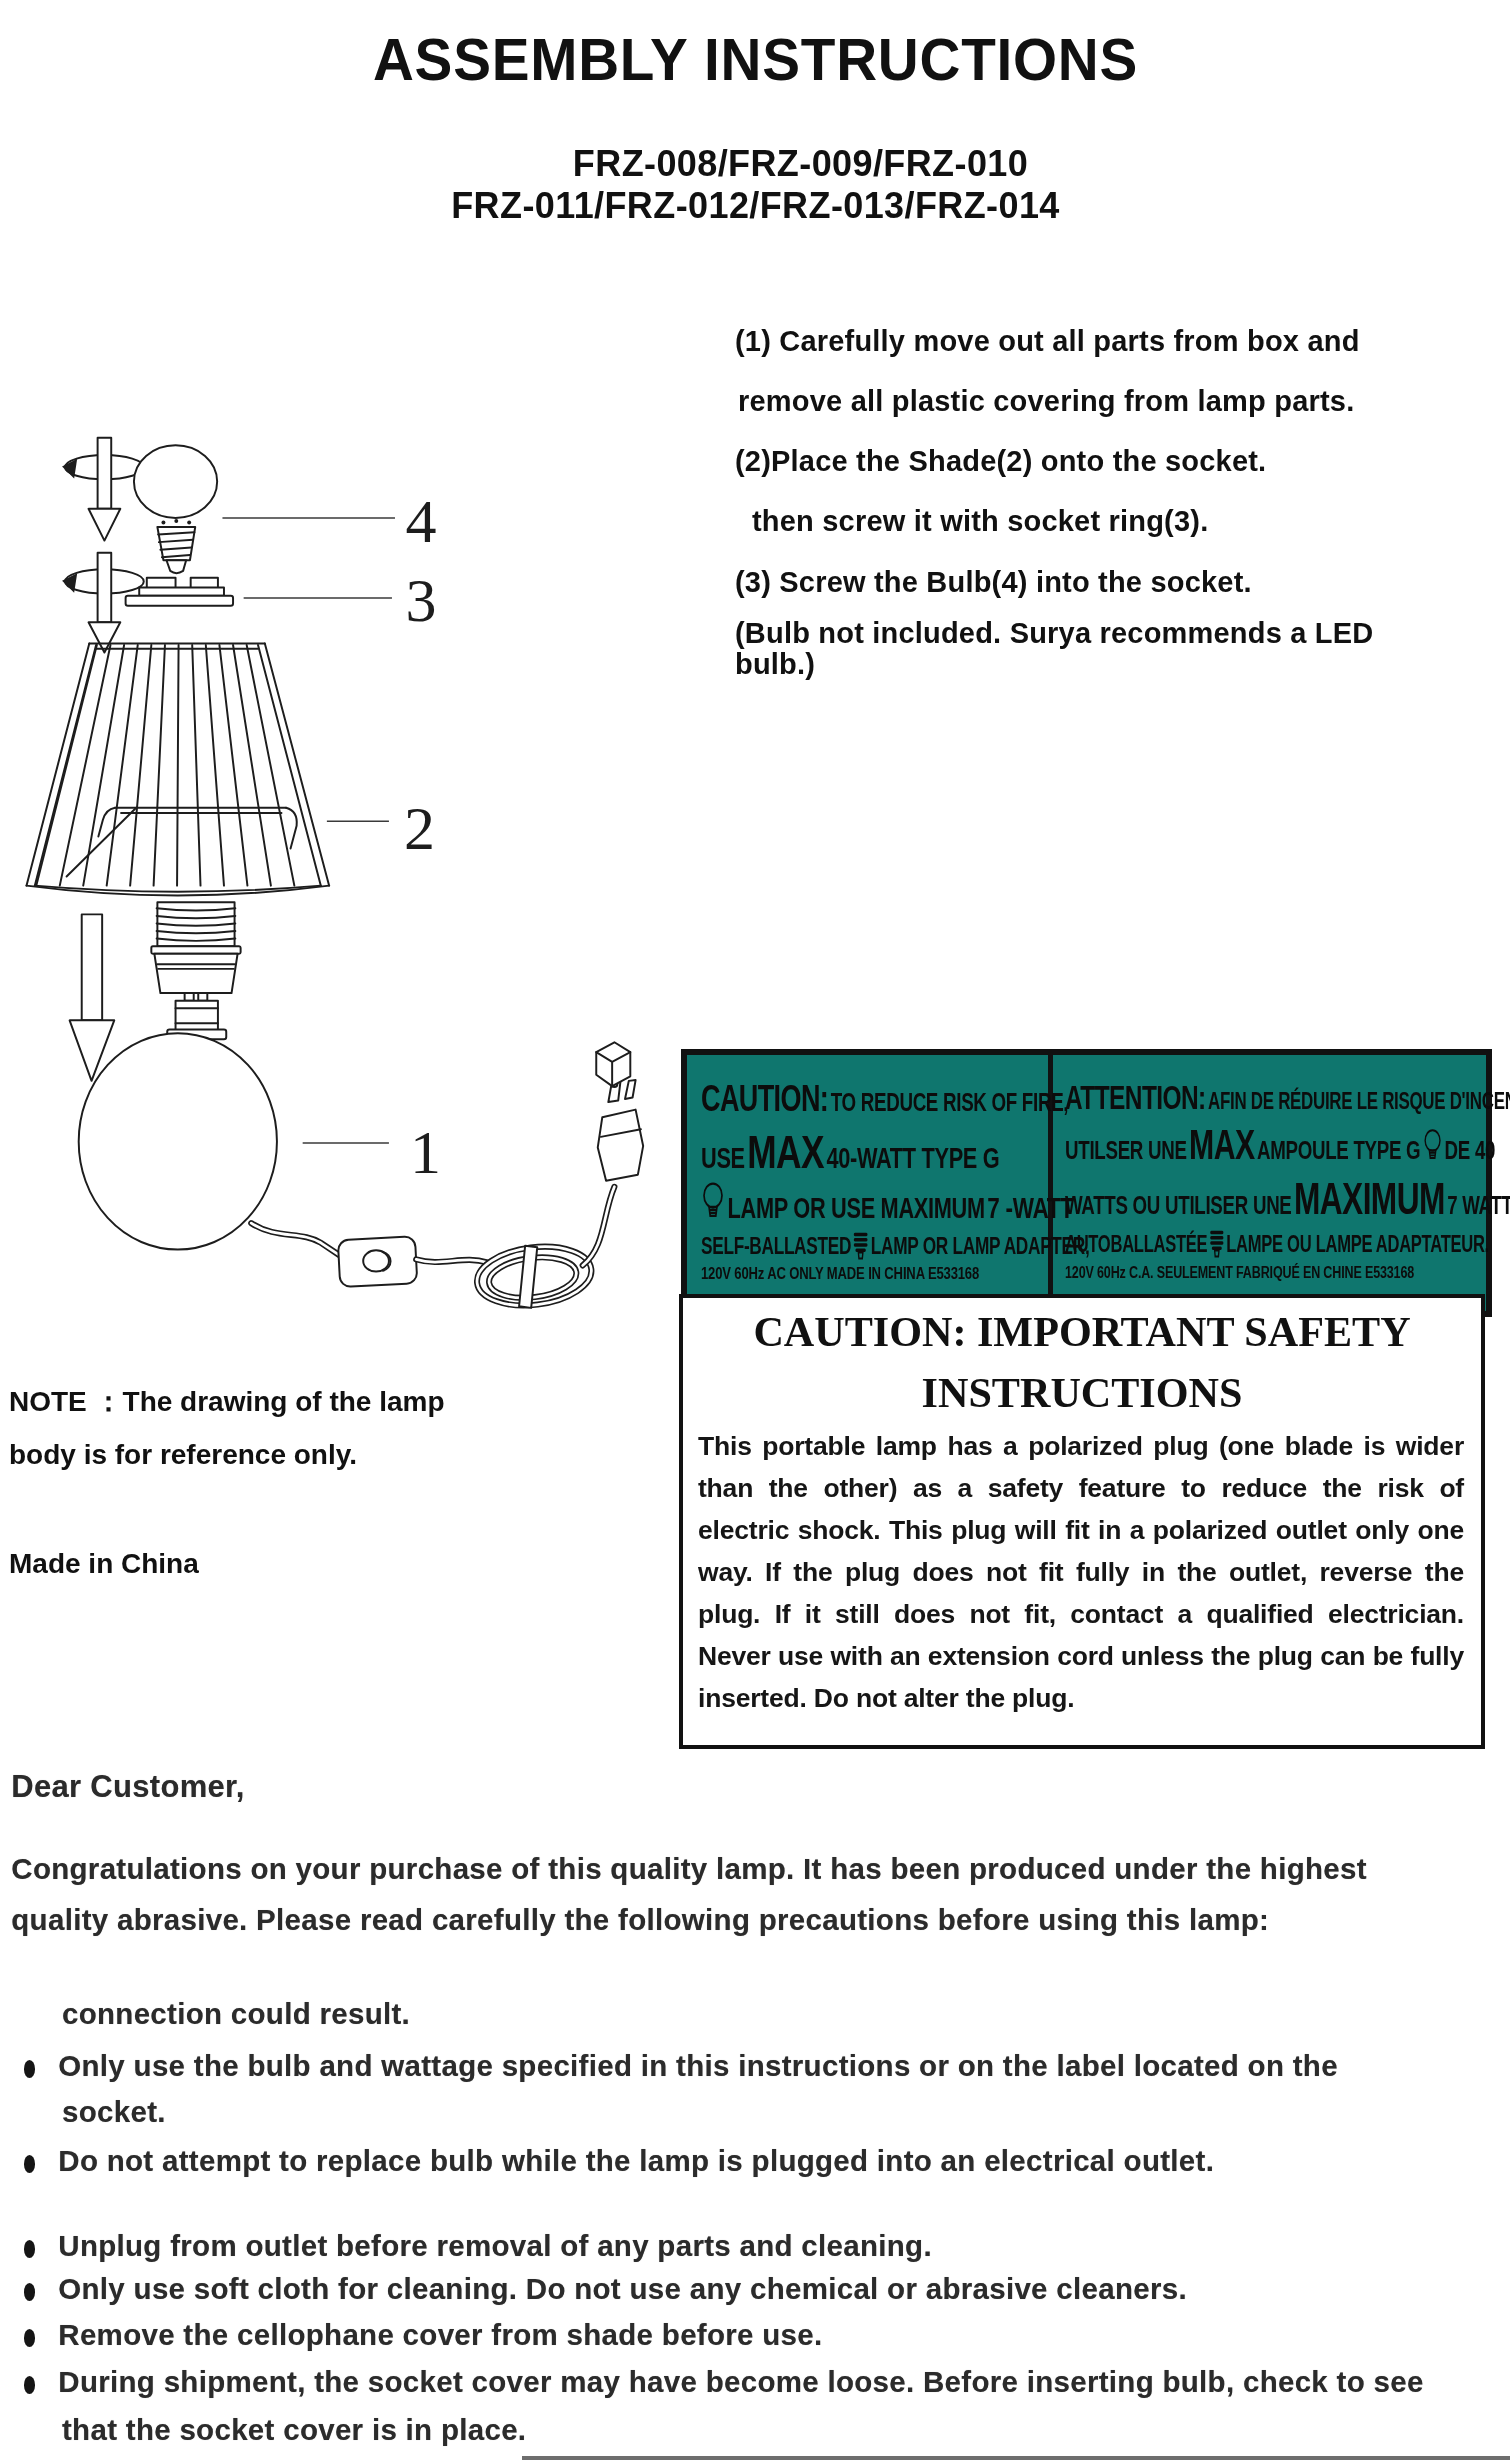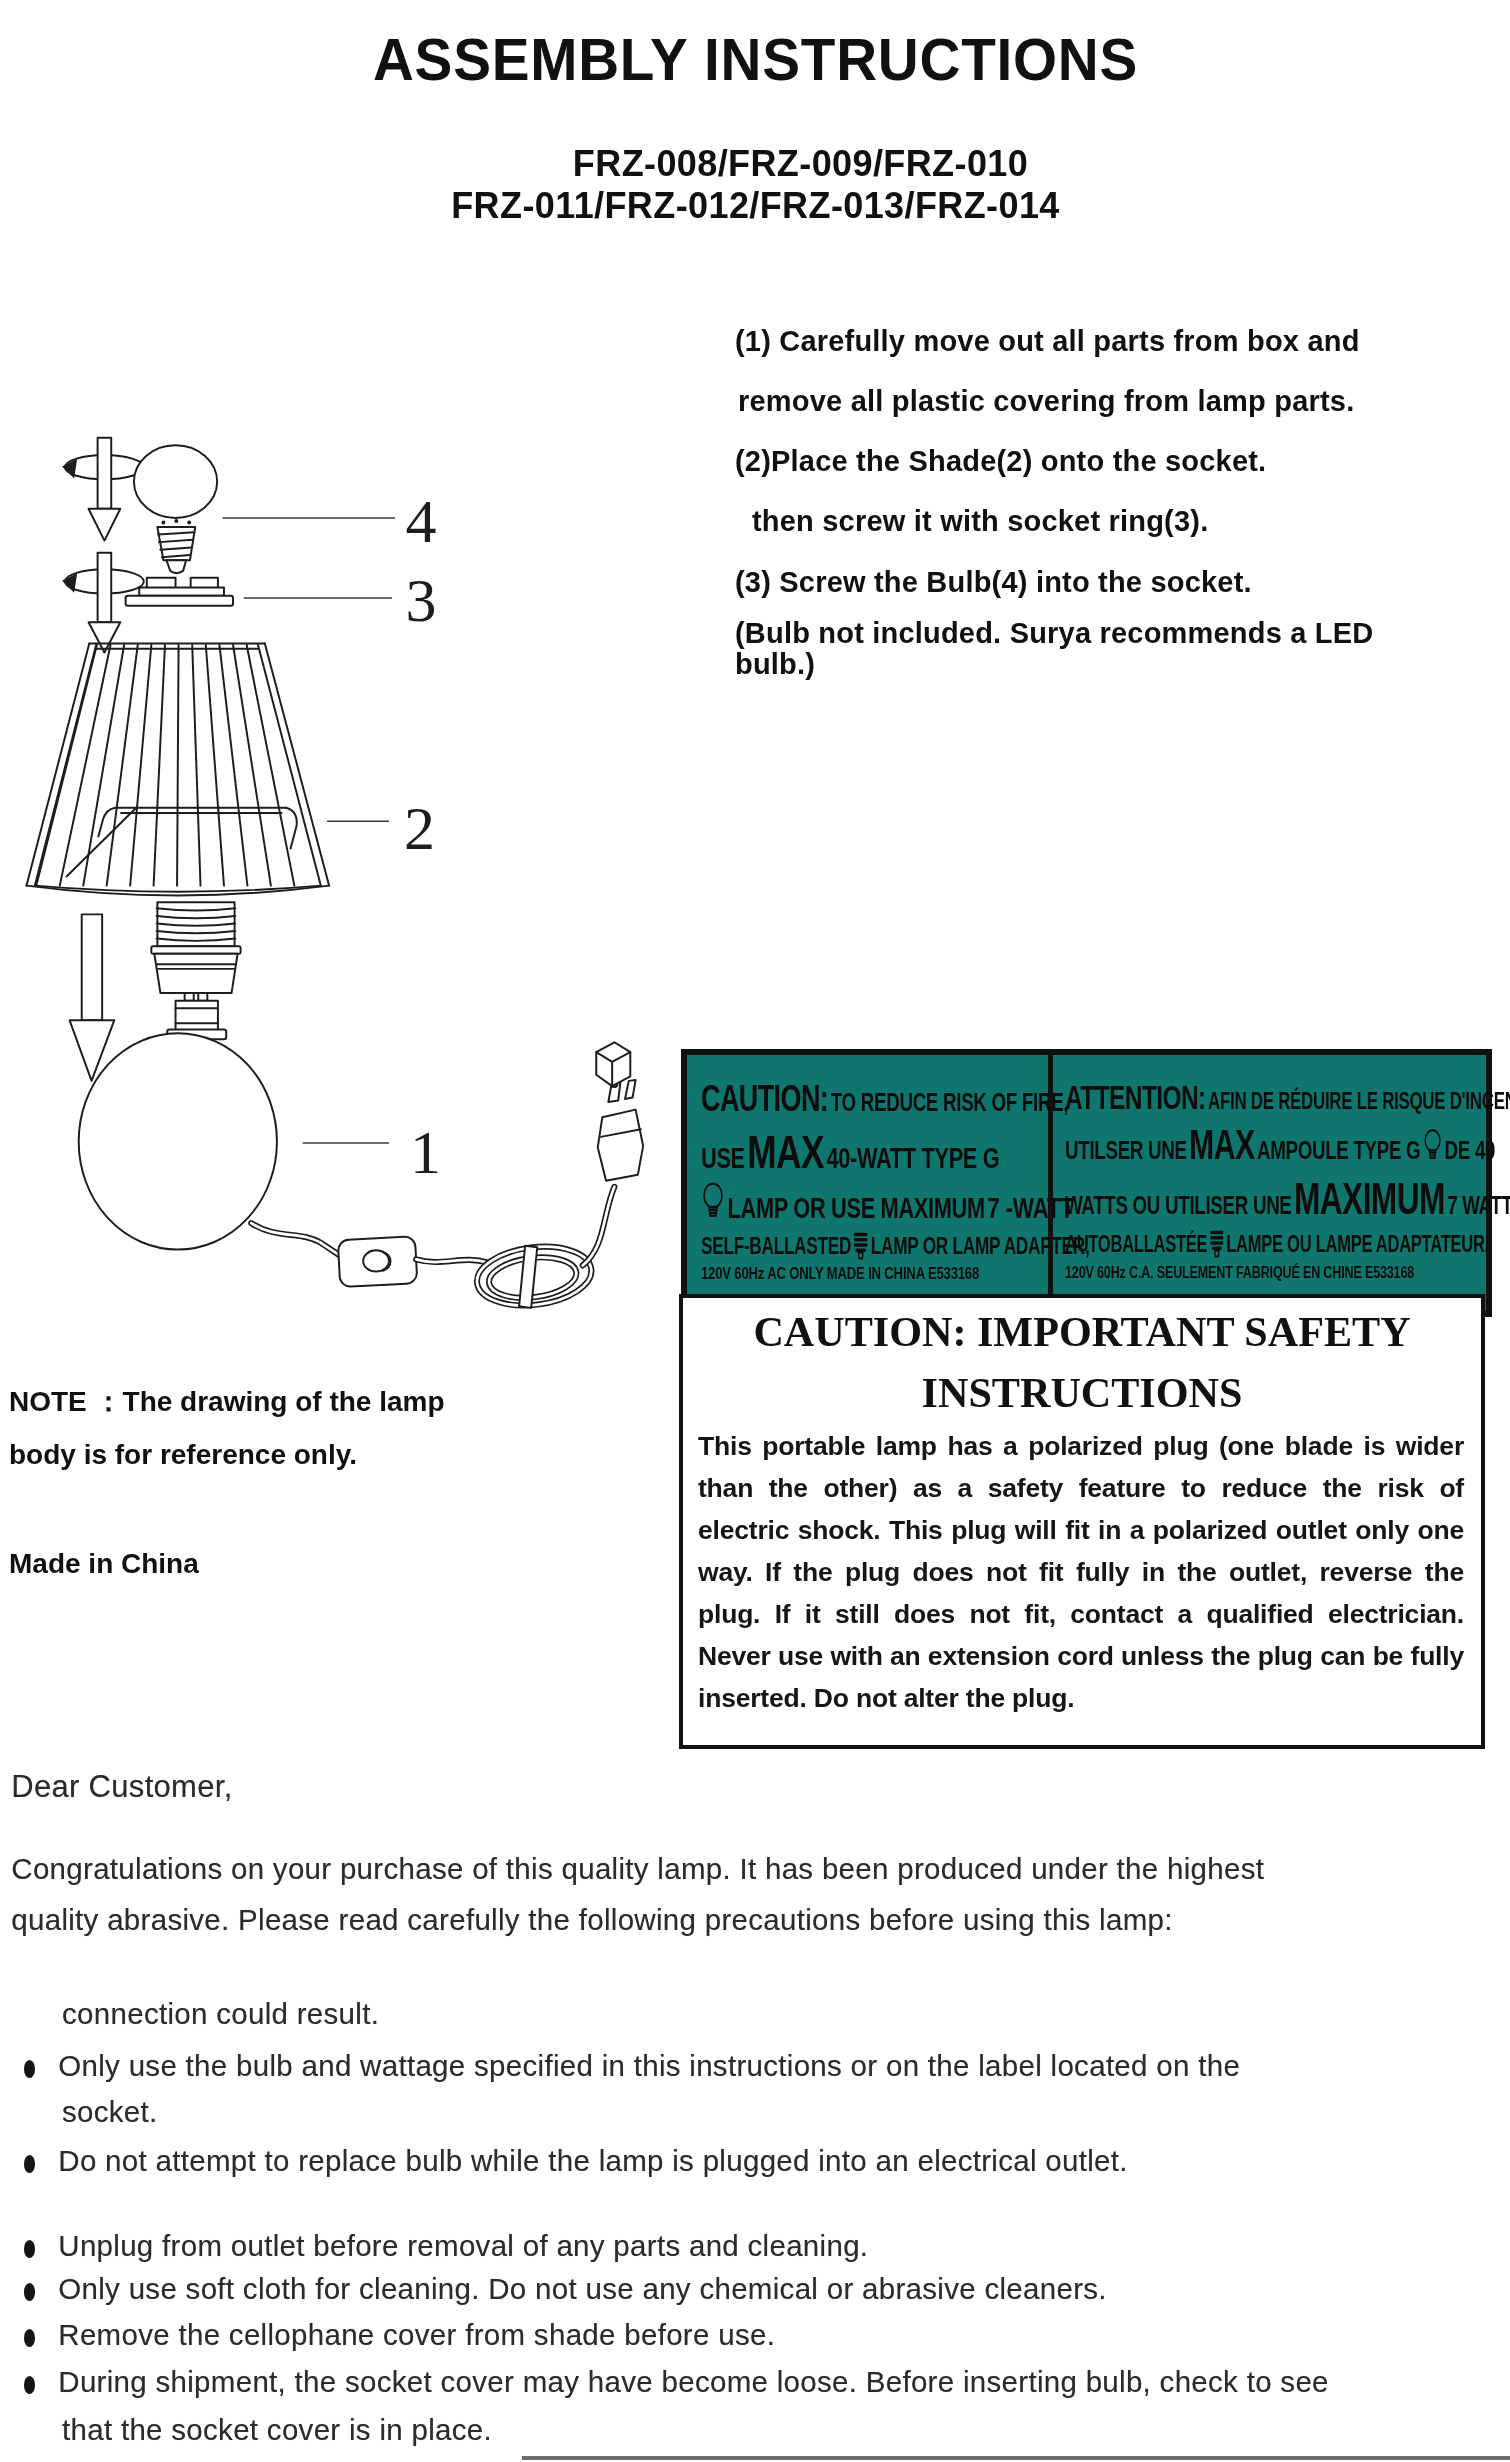--- a/index.html
+++ b/index.html
@@ -38,21 +38,21 @@
   
   .safety-box{position:absolute;left:679px;top:1294px;width:806px;height:455px;
               border:4.5px solid #111;background:#fff;box-sizing:border-box;}
   .safety-title{position:absolute;left:0;width:100%;text-align:center;
                 font-family:"Liberation Serif",serif;font-weight:bold;font-size:43px;
                 letter-spacing:0;transform:scaleX(.98);}
   .safety-body{position:absolute;left:15px;top:127px;width:766px;font-size:26.5px;font-weight:bold;
                line-height:42px;text-align:justify;letter-spacing:-0.2px;color:#161616;}
   
   .note-line{font-size:28px;font-weight:bold;}
-  .scan{color:#2b2b2b;text-shadow:0 0 0.8px rgba(0,0,0,.35);}
+  .scan{color:#2b2b2b;text-shadow:0 0 0.8px rgba(0,0,0,.35);font-weight:bold;}
   .dear-line{font-size:29.5px;letter-spacing:0.3px;}
   .bullet-row .dot{display:inline-block;width:11.3px;height:18px;border-radius:50%;
                    background:#151515;margin-right:23px;vertical-align:-1.5px;}
   .bottom-line{position:absolute;left:522px;top:2456px;width:989px;height:3.8px;background:#6e6e6e;}
 </style>
 </head>
 <body>
 
 <div class="page">
 

